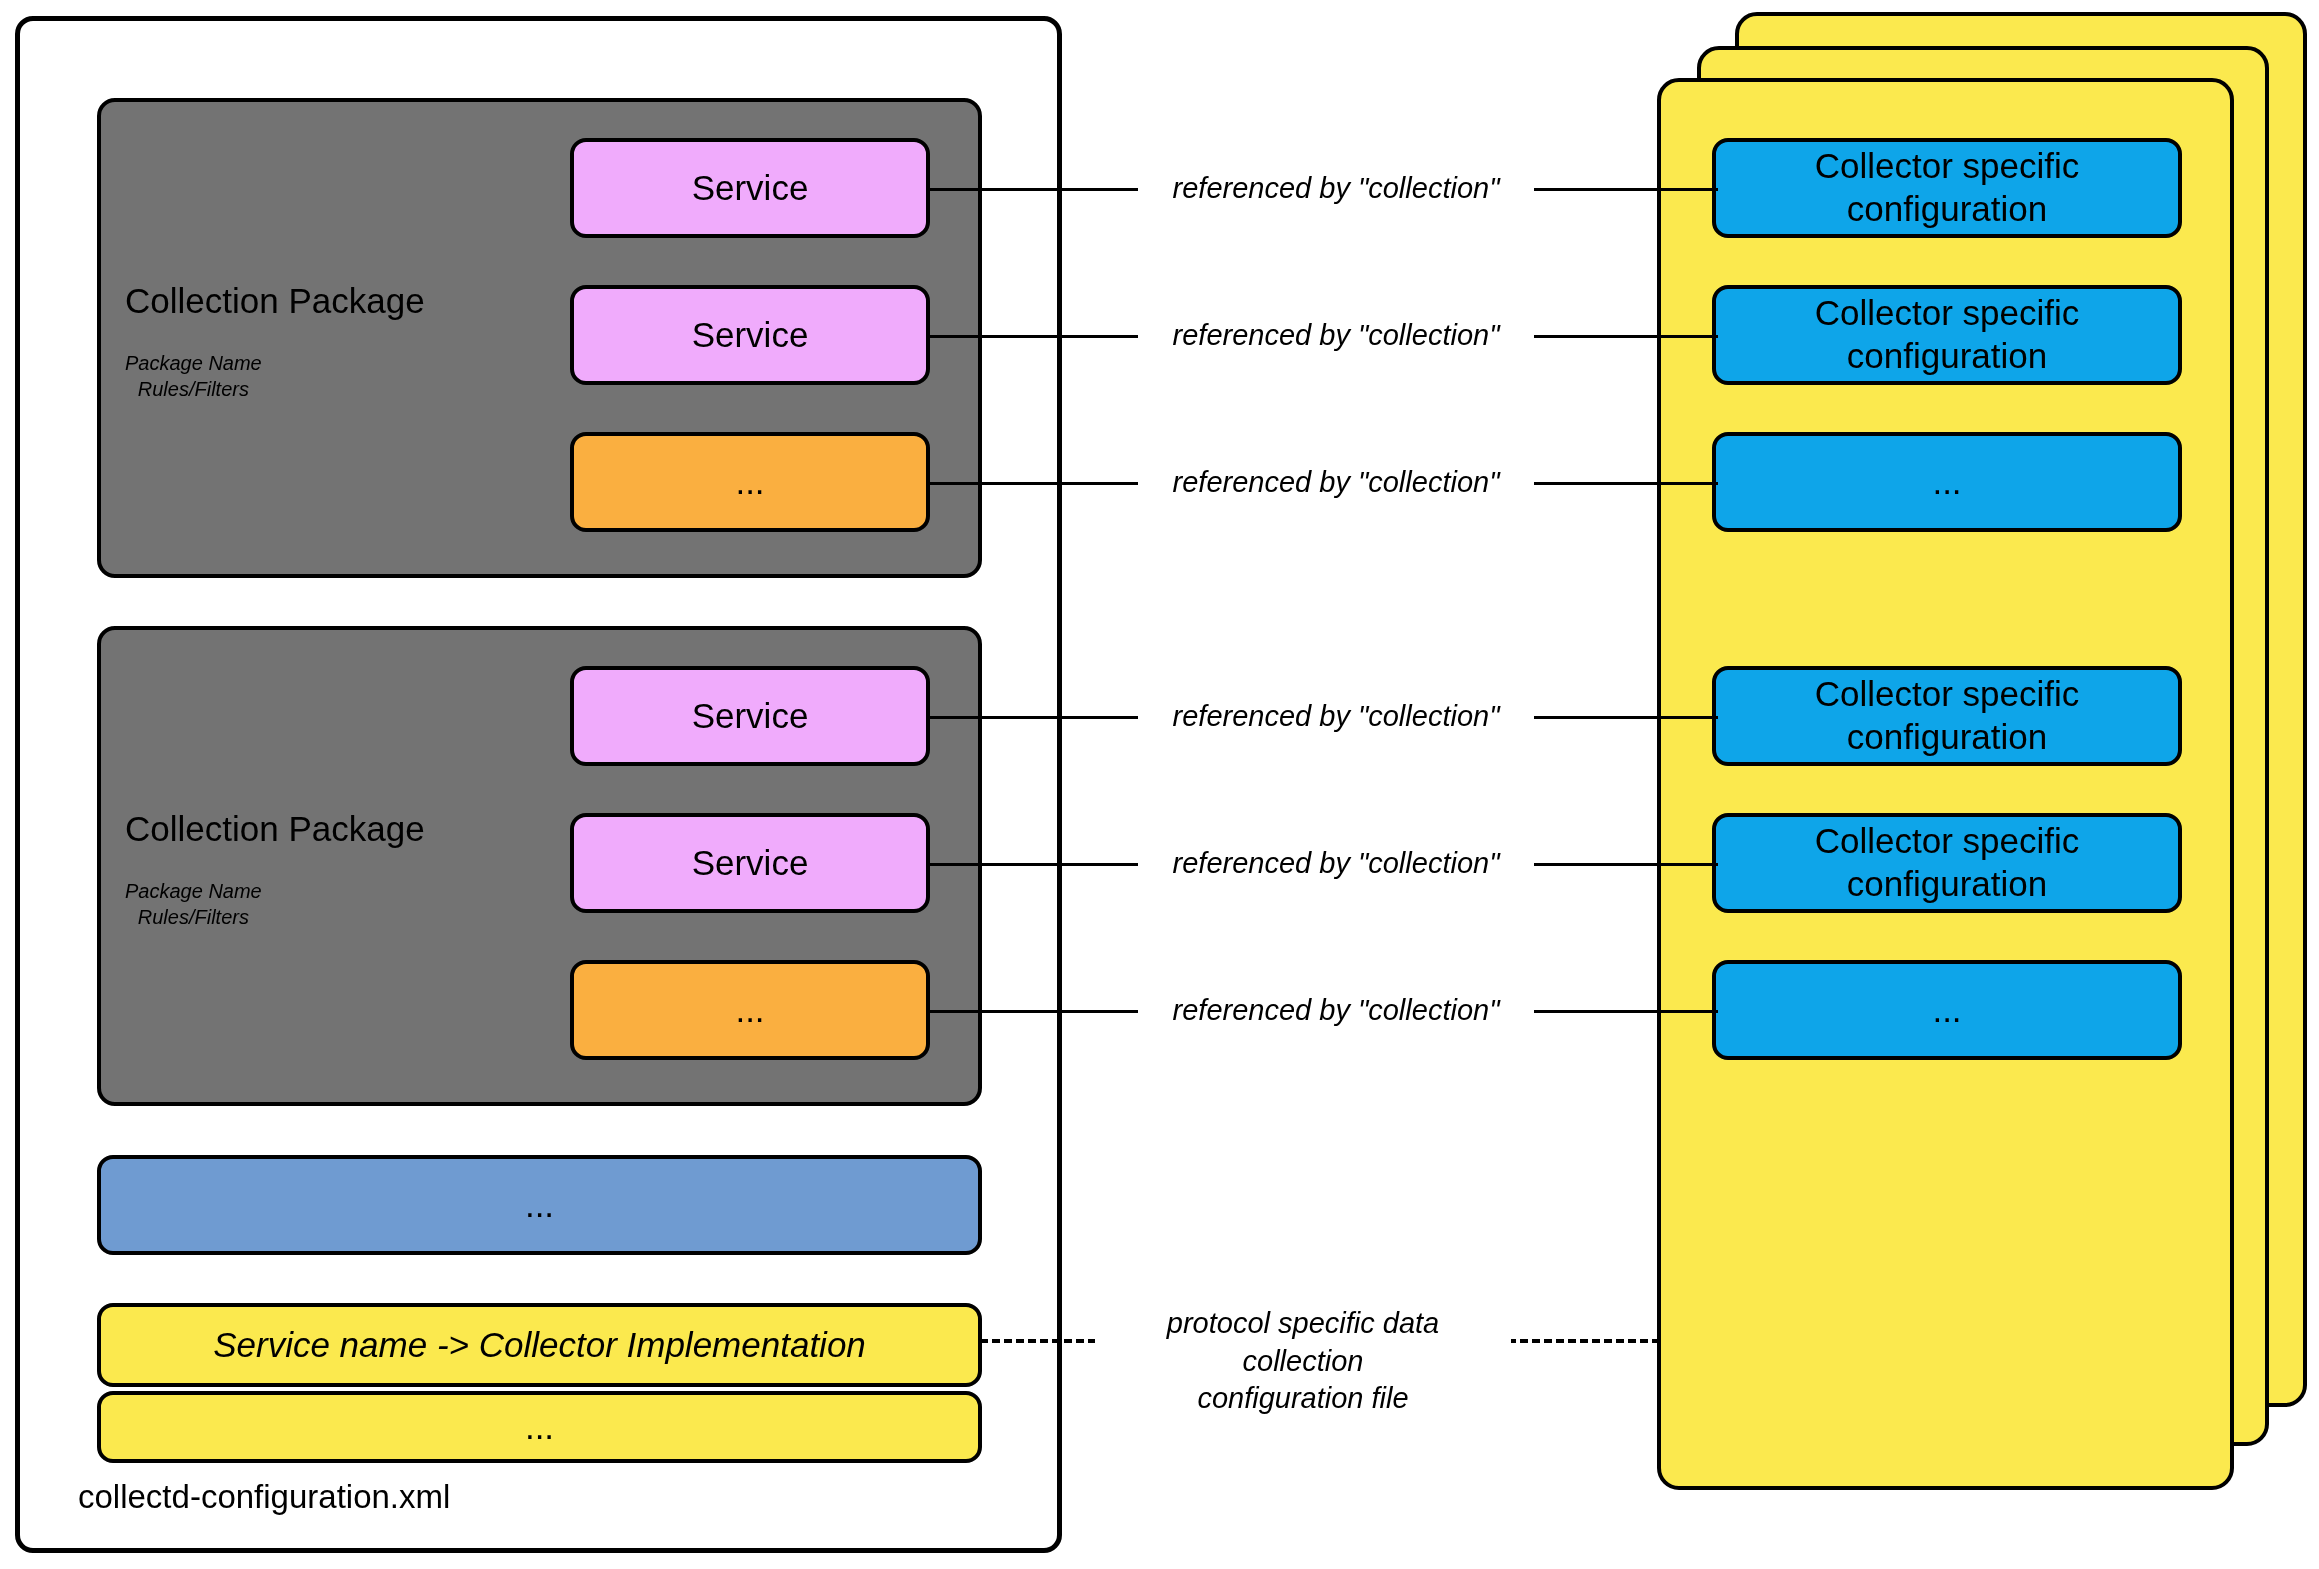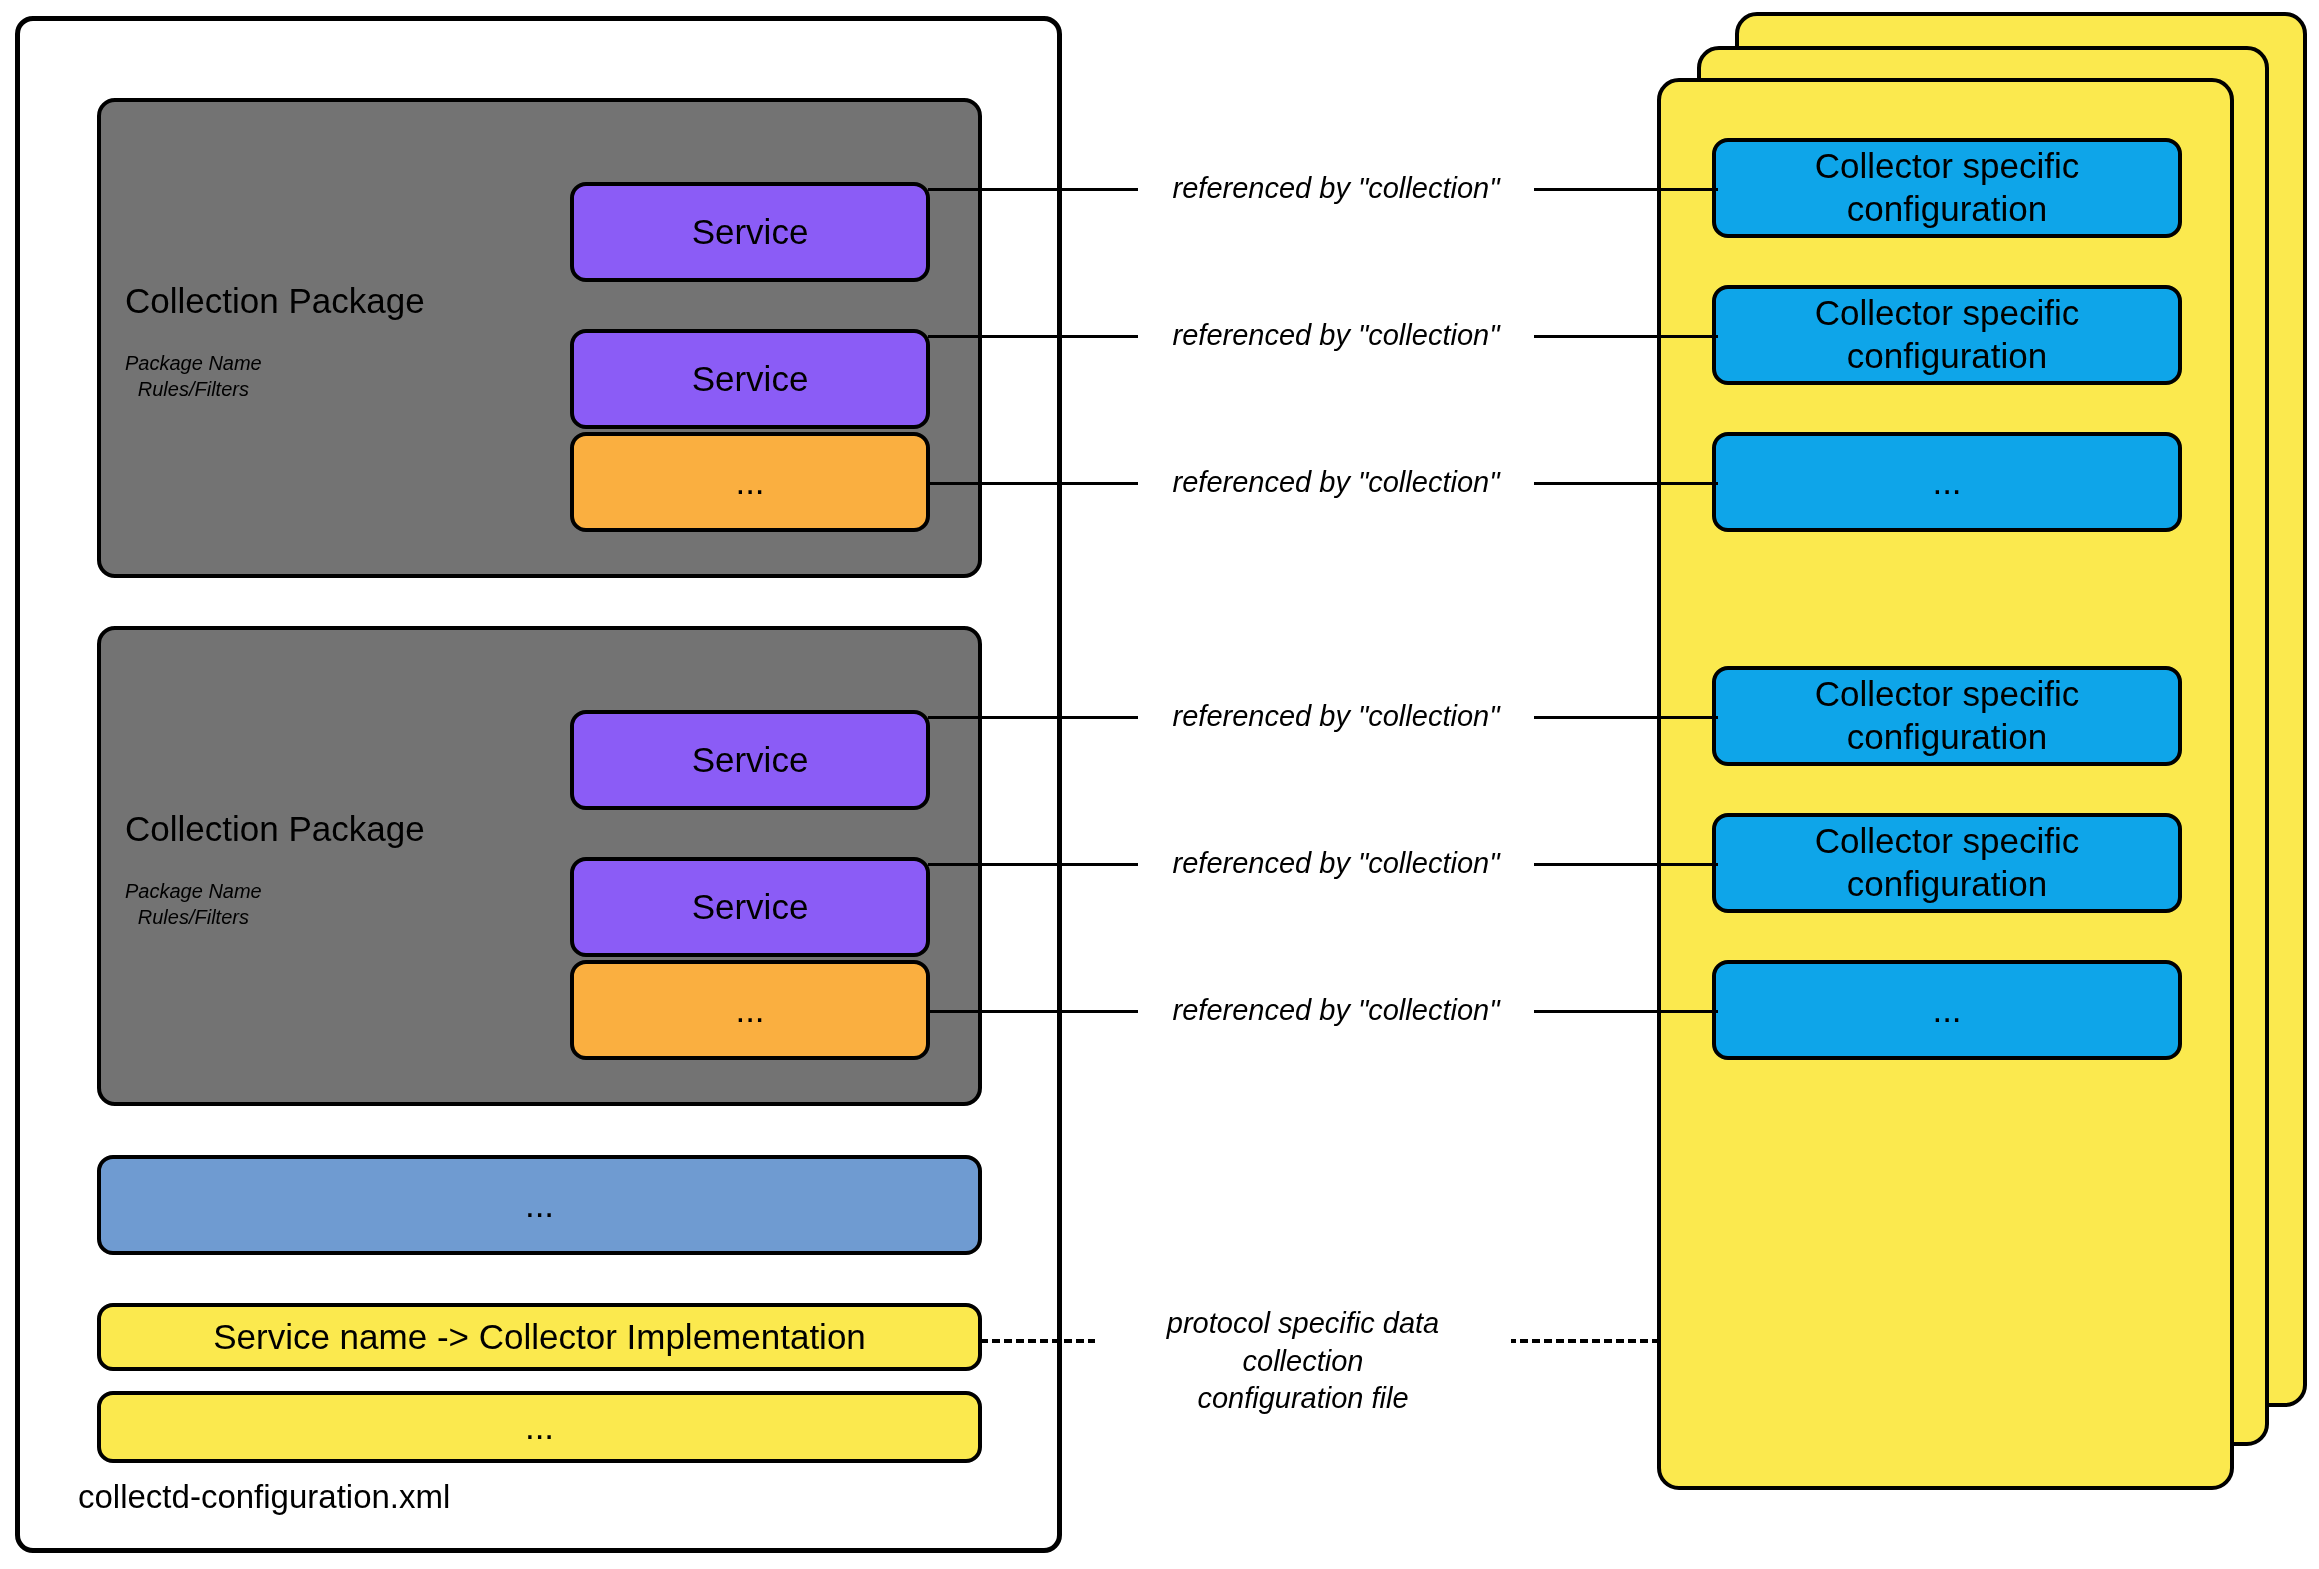--- a/index.html
+++ b/index.html
@@ -36,23 +36,22 @@
     border-width: 5px;
     border-radius: 18px;
     background: #ffffff;
     display: block;
   }
   .pkg {
     background: #737373;
     display: block;
   }
   .service {
-    background: #8b5cf6;
+    background: #f0abfc;
     font-size: 35px;
-    margin-top: 44px;
   }
   .ellipsis-box {
     background: #FAAF40;
     font-size: 35px;
   }
   .pkg-ellipsis {
     background: #6F9BD1;
     font-size: 35px;
   }
   .mapping {
@@ -134,21 +133,21 @@
       <div>Package Name</div>
       <div>Rules/Filters</div>
     </div>
   </div>
   <div class="box service rounded-md" style="left:570px; top:666px; width:360px; height:100px;">Service</div>
   <div class="box service rounded-md" style="left:570px; top:813px; width:360px; height:100px;">Service</div>
   <div class="box ellipsis-box rounded-md" style="left:570px; top:960px; width:360px; height:100px;">...</div>
 
   <div class="box pkg-ellipsis rounded-md" style="left:97px; top:1155px; width:885px; height:100px;">...</div>
 
-  <div class="box mapping rounded-md" style="left:97px; top:1303px; width:885px; height:68px;">Service name -&gt; Collector Implementation</div>
+  <div class="box mapping rounded-md" style="left:97px; top:1303px; width:885px; height:84px;font-style:italic;">Service name -&gt; Collector Implementation</div>
   <div class="box mapping rounded-md" style="left:97px; top:1391px; width:885px; height:72px;">...</div>
 
   <div class="file-label" style="left:38px; top:1478px;">collectd-configuration.xml</div>
 
   <div class="box stack-card" style="left:1735px; top:12px; width:572px; height:1395px;"></div>
   <div class="box stack-card" style="left:1697px; top:46px; width:572px; height:1400px;"></div>
   <div class="box stack-card" style="left:1657px; top:78px; width:577px; height:1412px;"></div>
 
   <div class="box collector-cfg rounded-md" style="left:1712px; top:138px; width:470px; height:100px;">Collector specific configuration</div>
   <div class="box collector-cfg rounded-md" style="left:1712px; top:285px; width:470px; height:100px;">Collector specific configuration</div>

